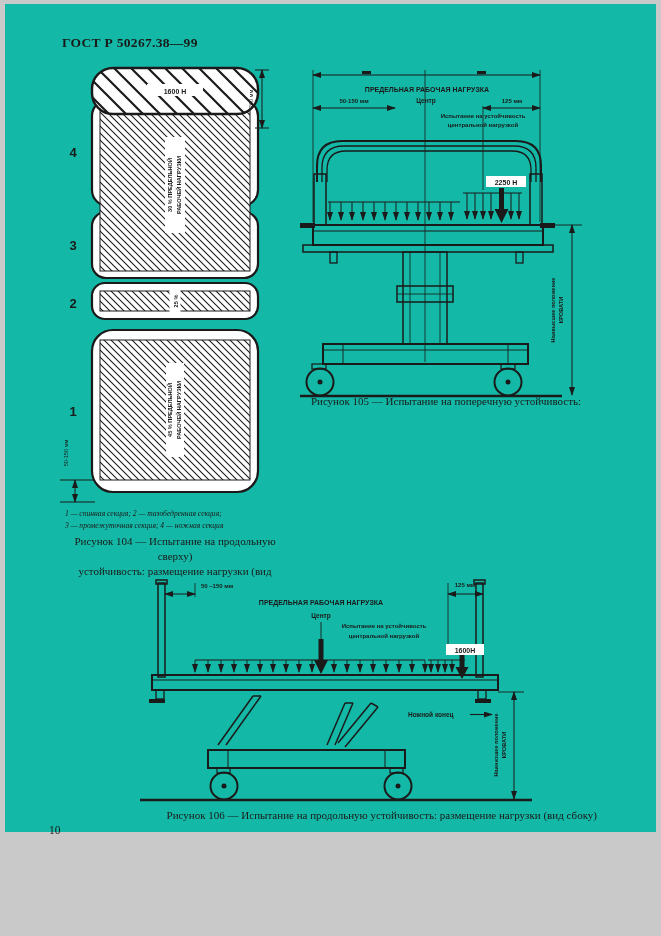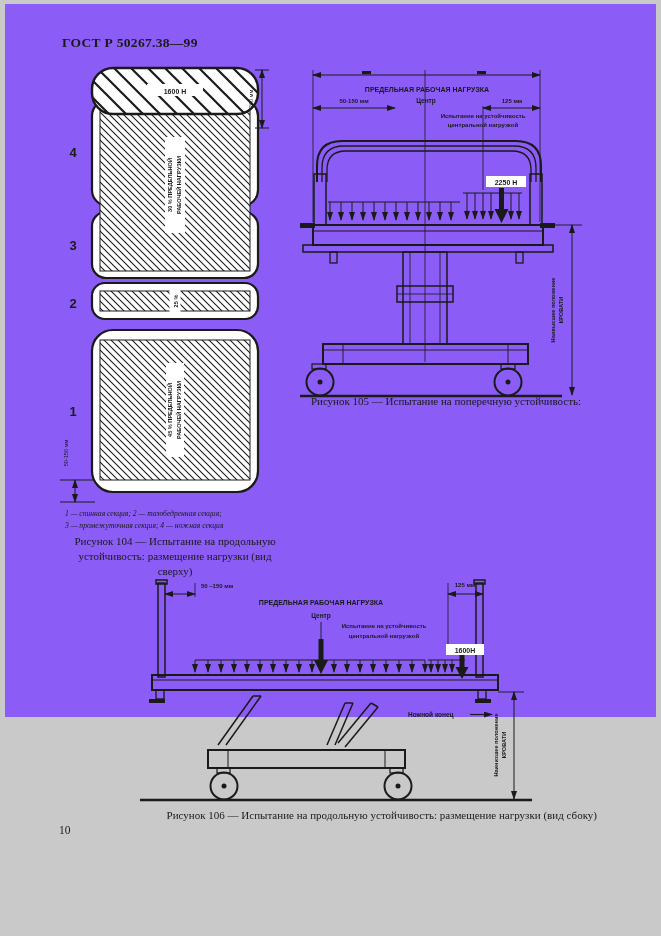--- a/index.html
+++ b/index.html
@@ -4,22 +4,22 @@
 <style>
   html,body{margin:0;padding:0;}
   body{
     width:661px;height:936px;
     background:#c9c9c9;
     position:relative;
     font-family:"Liberation Serif", serif;
     overflow:hidden;
   }
   .page{
-    position:absolute;left:5px;top:4px;width:651px;height:713px;
-    background:#8b5cf6;color:#1a1a1a;
+    position:absolute;left:5px;top:4px;width:651px;height:828px;
+    background:#14b8a6;color:#1a1a1a;
   }
   .abs{position:absolute;}
   .hdr{font-weight:bold;font-size:13.5px;letter-spacing:.3px;}
   .legend{font-style:italic;font-size:7.6px;line-height:12px;white-space:nowrap;}
   .cap{font-size:11px;line-height:15px;text-align:center;}
   .pagenum{font-size:11.5px;}
   svg text{font-family:"Liberation Sans", sans-serif;fill:#1a1a1a;}
   svg .b{font-weight:bold;}
   svg line,svg path,svg rect,svg circle,svg polyline{vector-effect:none;}
 </style>
@@ -93,22 +93,22 @@
     <text x="18" y="248" text-anchor="middle" font-size="13" class="b" font-family="Liberation Serif, serif">2</text>
     <text x="18" y="356" text-anchor="middle" font-size="13" class="b" font-family="Liberation Serif, serif">1</text>
   </svg>
 
   <div class="abs legend" style="left:60px;top:504px;">
     <span style="display:block">1 — спинная секция; 2 — тазобедренная секция;</span>
     <span style="display:block">3 — промежуточная секция; 4 — ножная секция</span>
   </div>
   <div class="abs cap" style="left:48px;top:530px;width:244px;">
     <span style="display:block">Рисунок 104 — Испытание на продольную</span>
+    <span style="display:block">сверху)</span>
     <span style="display:block">устойчивость: размещение нагрузки (вид</span>
-    <span style="display:block">сверху)</span>
   </div>
 
   <svg class="abs" style="left:295px;top:58px;" width="292" height="345" viewBox="0 0 292 345">
     <defs>
       <marker id="ar5" markerWidth="9" markerHeight="7" refX="8" refY="3" orient="auto-start-reverse" markerUnits="userSpaceOnUse">
         <path d="M0,0 L9,3 L0,6 z" fill="#1a1a1a"></path>
       </marker>
     </defs>
 
     <g stroke="#1a1a1a" stroke-width="0.8">
@@ -326,15 +326,15 @@
     <g transform="rotate(-90 361 170)">
       <text x="361" y="167" text-anchor="middle" font-size="5.6" class="b">Наинизшее положение</text>
       <text x="361" y="175" text-anchor="middle" font-size="5.6" class="b">КРОВАТИ</text>
     </g>
   </svg>
 
   <div class="abs cap" style="left:60px;top:804px;width:532px;text-align:right;">
     <span style="display:block">Рисунок 106 — Испытание на продольную устойчивость: размещение нагрузки (вид сбоку)</span>
   </div>
 
-  <div class="abs pagenum" style="left:54px;top:820px;">10</div>
+  <div class="abs pagenum" style="left:44px;top:820px;">10</div>
 
 </div>
 
 </body></html>

